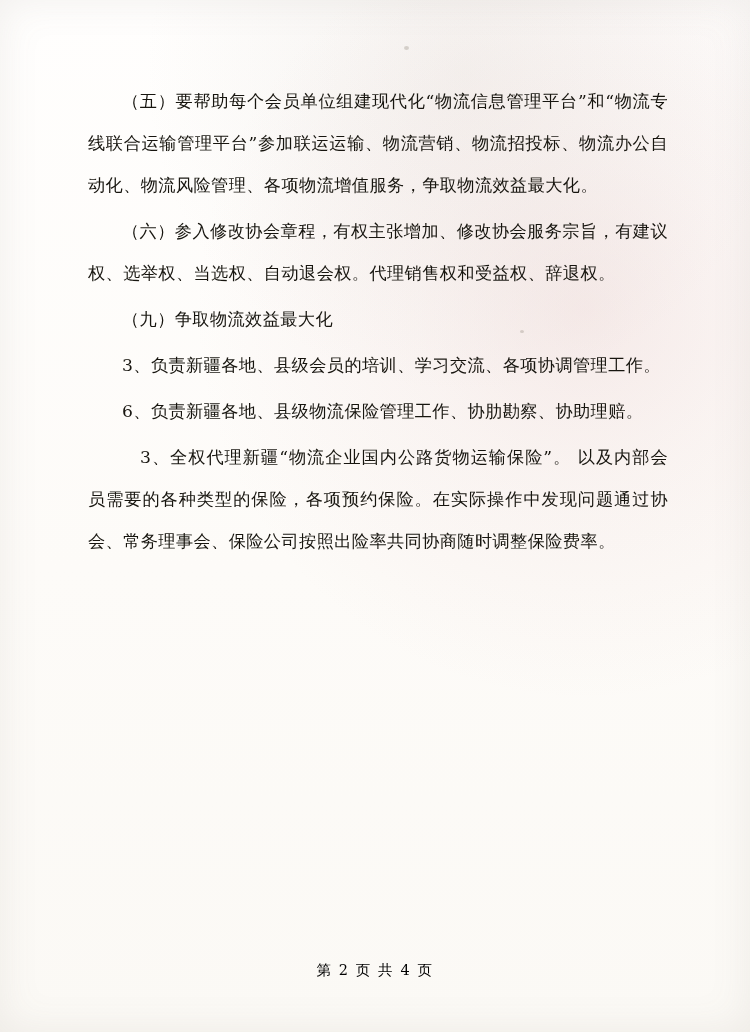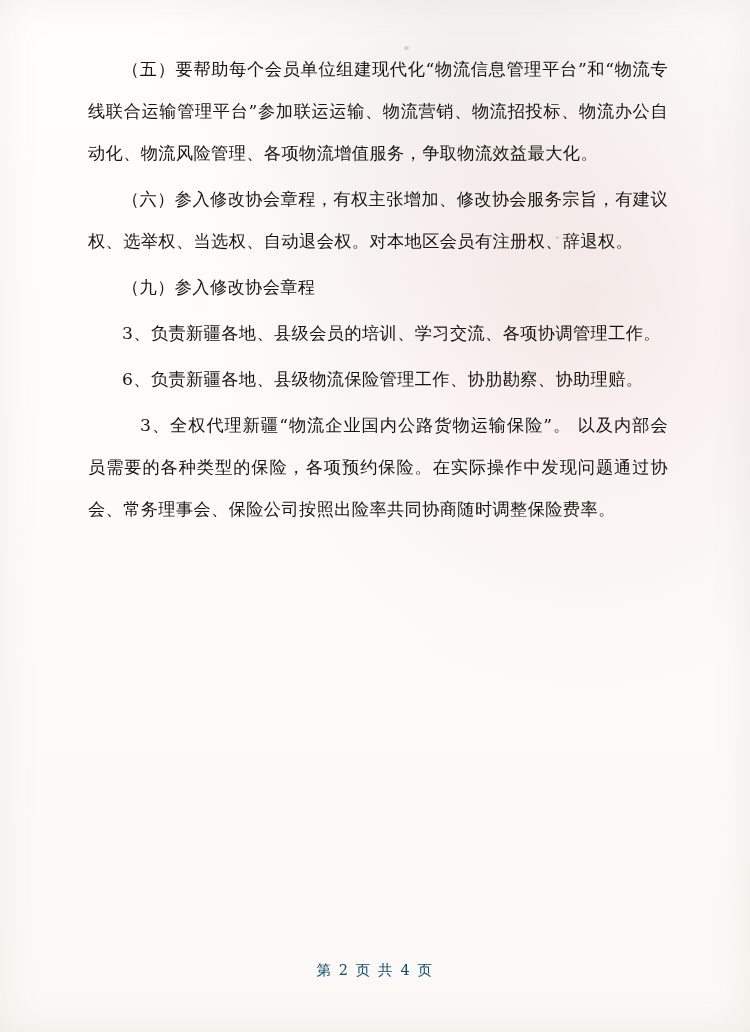--- a/index.html
+++ b/index.html
@@ -28,21 +28,21 @@
   }
   .edge-shade {
     position: absolute;
     inset: 0;
     box-shadow: inset 0 0 40px rgba(120,110,95,0.10);
     pointer-events: none;
   }
   .content {
     position: absolute;
     left: 88px;
-    top: 48px;
+    top: 80px;
     width: 580px;
   }
   p.para {
     margin: 0 0 4px 0;
     font-size: 17.2px;
     line-height: 42px;
     letter-spacing: 0.4px;
     text-align: justify;
     text-justify: inter-character;
     color: #17150f;
@@ -50,21 +50,21 @@
   p.indent2 { text-indent: 34px; }
   p.indent3 { text-indent: 52px; }
   .footer {
     position: absolute;
     left: 0;
     right: 0;
     bottom: 52px;
     text-align: center;
     font-size: 14.5px;
     letter-spacing: 1.6px;
-    color: #0c4a6e;
+    color: #000000;
     font-family: "DejaVu Serif", serif;
   }
   .speck {
     position: absolute;
     background: rgba(150,140,130,0.35);
     border-radius: 50%;
     pointer-events: none;
   }
 </style>
 </head>
@@ -73,21 +73,21 @@
 <div class="page">
   <div class="paper-tint"></div>
   <div class="edge-shade"></div>
 
   <div class="speck" style="left:404px; top:46px; width:5px; height:4px;"></div>
   <div class="speck" style="left:556px; top:236px; width:3px; height:3px;"></div>
   <div class="speck" style="left:520px; top:330px; width:4px; height:3px;"></div>
 
   <div class="content">
     <p class="para indent2">（五）要帮助每个会员单位组建现代化“物流信息管理平台”和“物流专线联合运输管理平台”参加联运运输、物流营销、物流招投标、物流办公自动化、物流风险管理、各项物流增值服务，争取物流效益最大化。</p>
-    <p class="para indent2">（六）参入修改协会章程，有权主张增加、修改协会服务宗旨，有建议权、选举权、当选权、自动退会权。对本地区会员有注册权、辞退权。</p>
-    <p class="para indent2">（九）参入修改协会章程</p>
+    <p class="para indent2">（六）参入修改协会章程，有权主张增加、修改协会服务宗旨，有建议权、选举权、当选权、自动退会权。代理销售权和受益权、辞退权。</p>
+    <p class="para indent2">（九）争取物流效益最大化</p>
     <p class="para indent2">3、负责新疆各地、县级会员的培训、学习交流、各项协调管理工作。</p>
     <p class="para indent2">6、负责新疆各地、县级物流保险管理工作、协肋勘察、协助理赔。</p>
     <p class="para indent3">3、全权代理新疆“物流企业国内公路货物运输保险”。 以及内部会员需要的各种类型的保险，各项预约保险。在实际操作中发现问题通过协会、常务理事会、保险公司按照出险率共同协商随时调整保险费率。</p>
   </div>
 
   <div class="footer">第 2 页 共 4 页</div>
 </div>
 
 </body></html>

